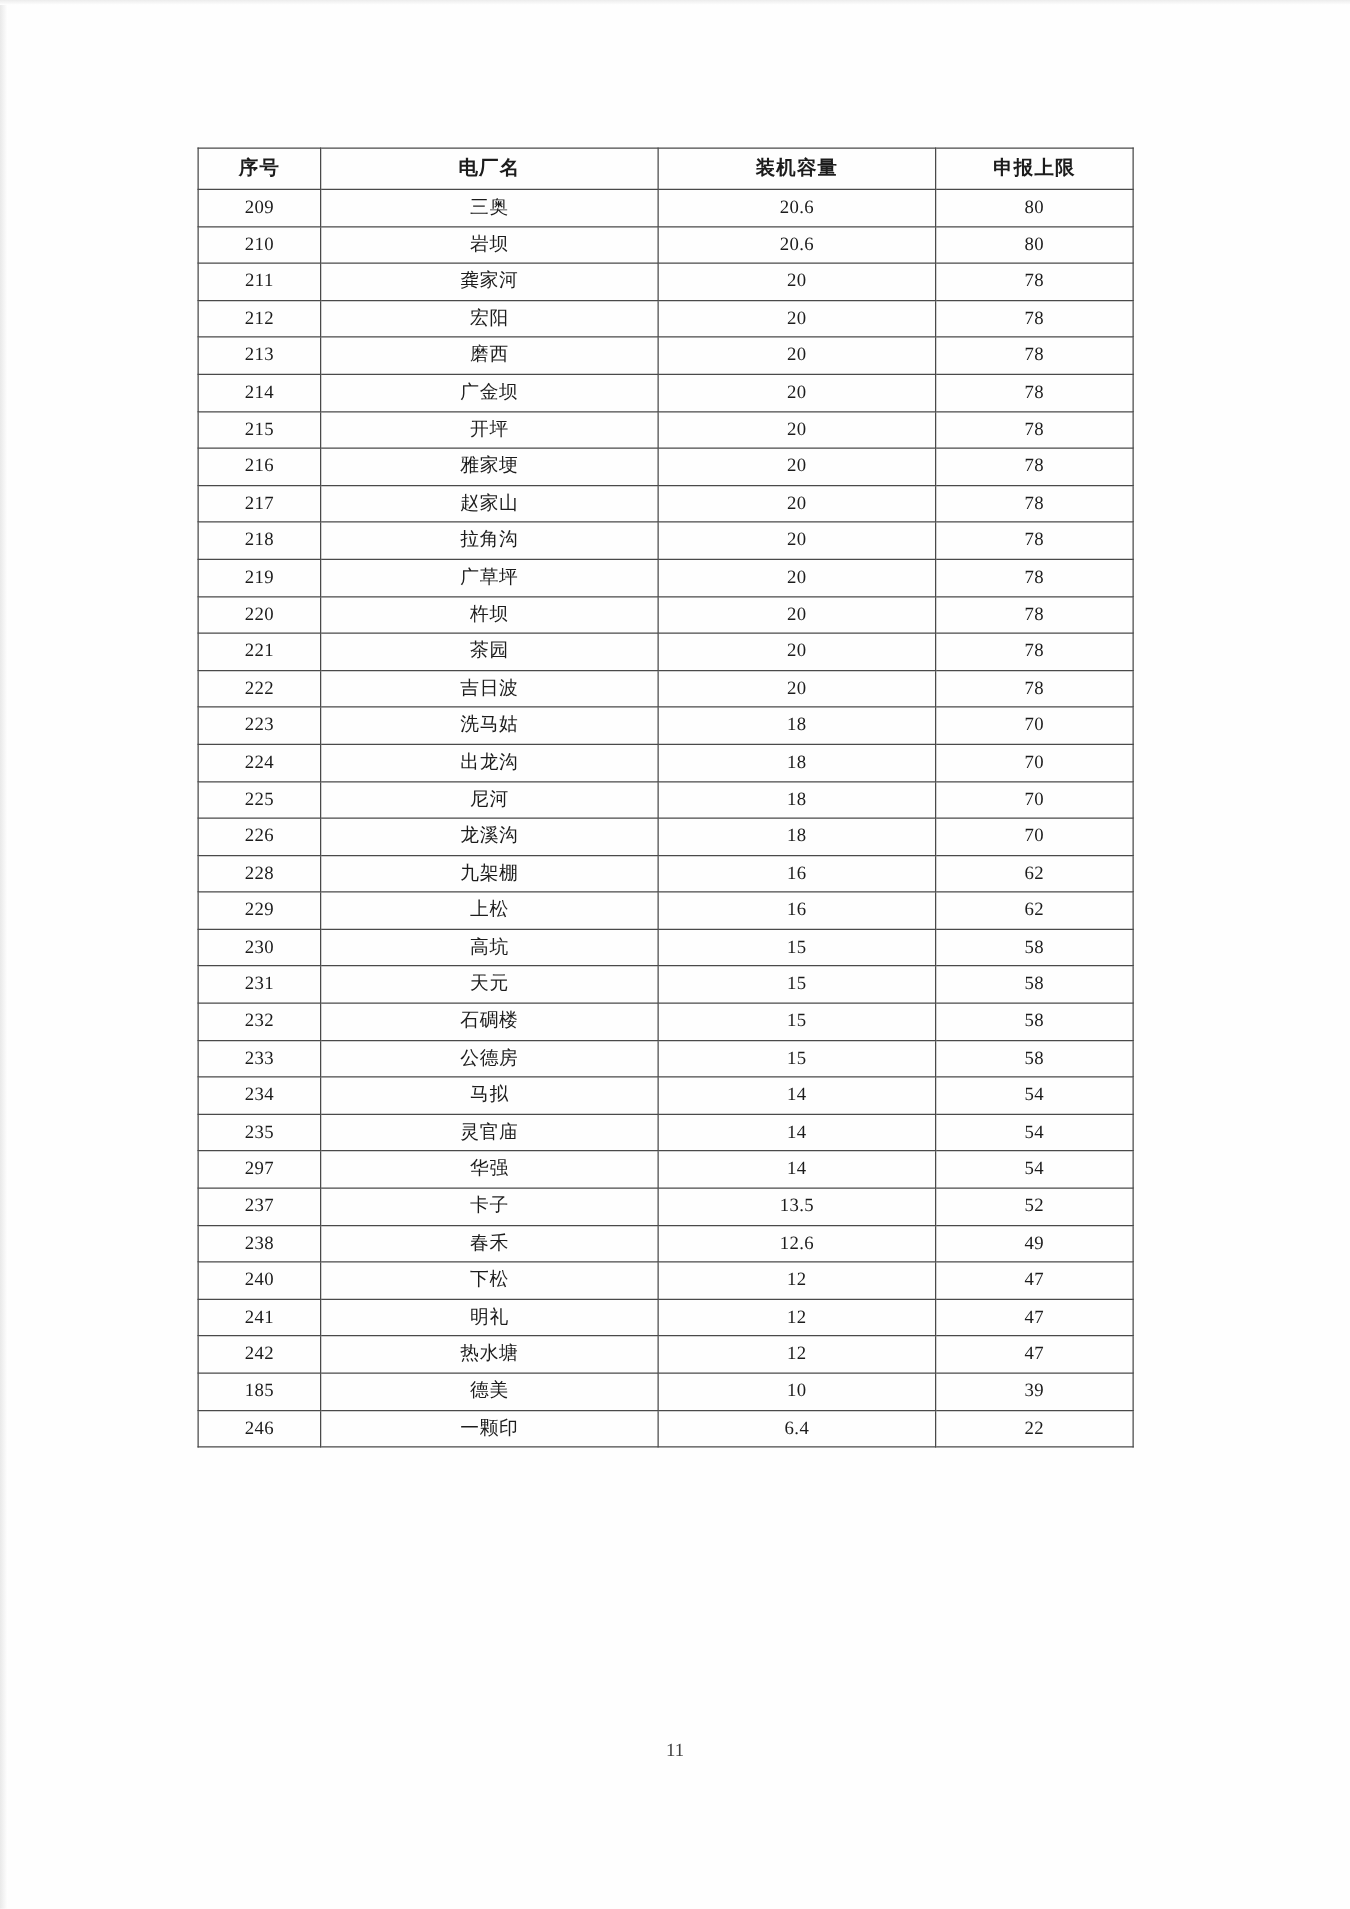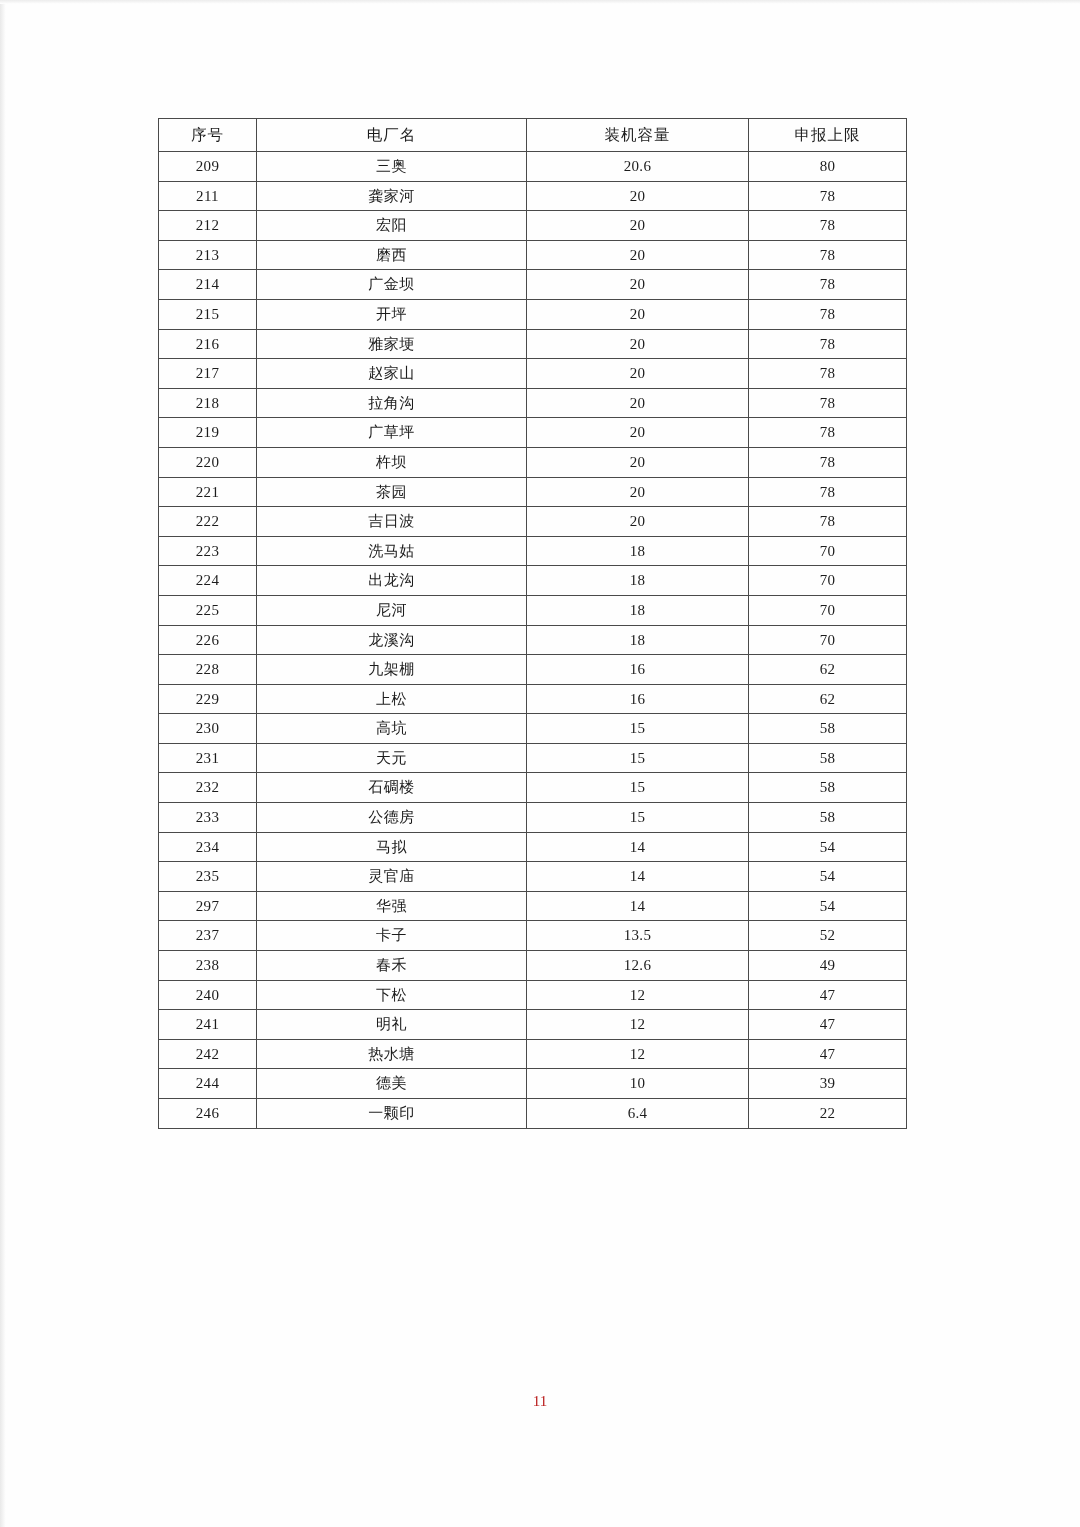--- a/index.html
+++ b/index.html
@@ -45,39 +45,39 @@
     text-align: center;
     vertical-align: middle;
     padding: 0;
     height: 28.6px;
     font-size: 15px;
     line-height: 28.6px;
     color: #1c1c1c;
     letter-spacing: 0.5px;
   }
   table.data-table th {
-    font-weight: normal;
+    font-weight: bold;
     font-size: 15.5px;
     height: 32px;
     line-height: 32px;
     letter-spacing: 1px;
     margin-left: 33px;
   }
   table.data-table td.num {
     font-family: "Liberation Serif", "DejaVu Serif", serif;
     letter-spacing: 0.3px;
   }
   .page-number {
     position: absolute;
     left: 0;
     top: 1393px;
     width: 1080px;
     text-align: center;
     font-size: 15px;
-    color: #b91c1c;
+    color: #404040;
   }
   
   .edge-left {
     position: absolute;
     left: 0; top: 0; width: 6px; height: 1527px;
     background: linear-gradient(to right, #e9e9e9, #ffffff);
   }
   .edge-top {
     position: absolute;
     left: 0; top: 0; width: 1080px; height: 4px;
@@ -108,20 +108,26 @@
         </tr>
       </thead>
       <tbody id="table-body">
           <tr>
             <td class="num">209</td>
             <td>三奥</td>
             <td class="num">20.6</td>
             <td class="num">80</td>
           </tr>
           <tr>
+            <td class="num">210</td>
+            <td>岩坝</td>
+            <td class="num">20.6</td>
+            <td class="num">80</td>
+          </tr>
+          <tr>
             <td class="num">211</td>
             <td>龚家河</td>
             <td class="num">20</td>
             <td class="num">78</td>
           </tr>
           <tr>
             <td class="num">212</td>
             <td>宏阳</td>
             <td class="num">20</td>
             <td class="num">78</td>
@@ -288,21 +294,21 @@
             <td class="num">12</td>
             <td class="num">47</td>
           </tr>
           <tr>
             <td class="num">242</td>
             <td>热水塘</td>
             <td class="num">12</td>
             <td class="num">47</td>
           </tr>
           <tr>
-            <td class="num">244</td>
+            <td class="num">185</td>
             <td>德美</td>
             <td class="num">10</td>
             <td class="num">39</td>
           </tr>
           <tr>
             <td class="num">246</td>
             <td>一颗印</td>
             <td class="num">6.4</td>
             <td class="num">22</td>
           </tr>

